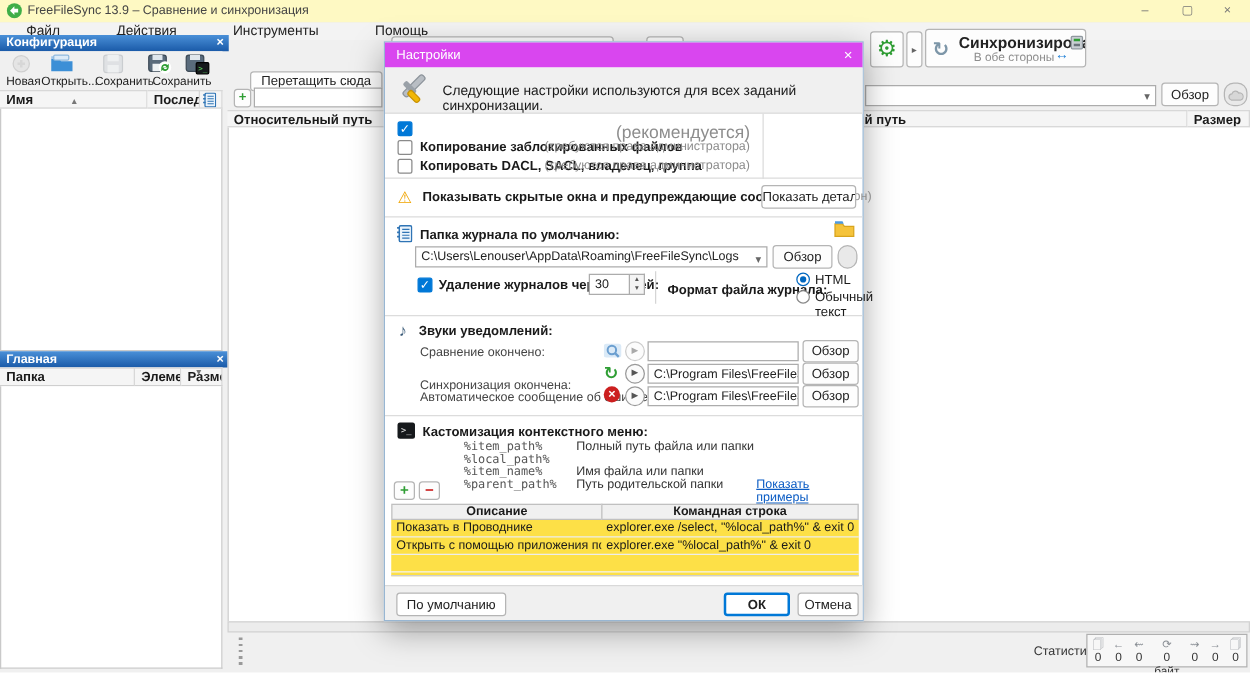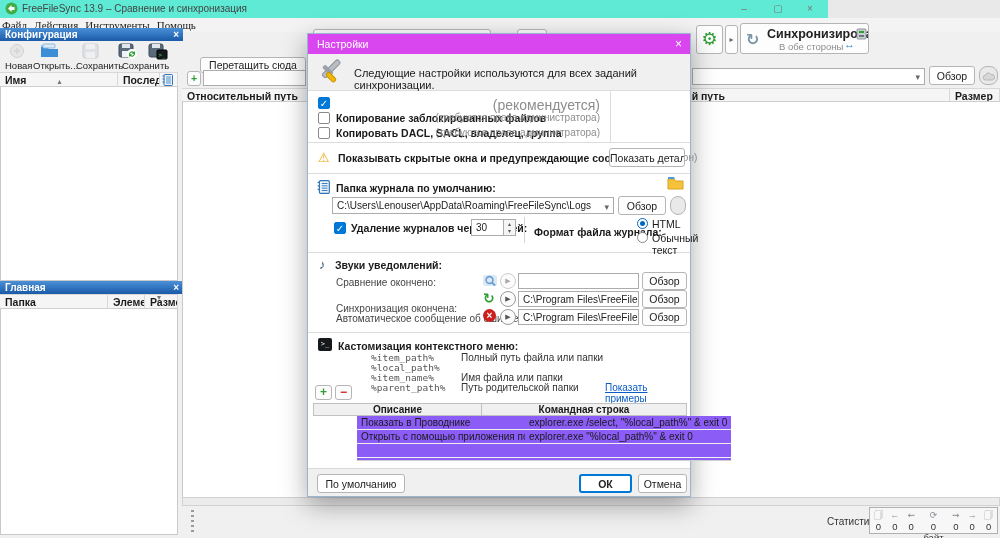--- a/index.html
+++ b/index.html
@@ -1,24 +1,24 @@
 <!DOCTYPE html>
 <html><head>
 <meta charset="utf-8">
 <style>
   html,body{margin:0;padding:0;}
   .screen{position:relative;width:1000px;height:538px;background:#e9e9e9;
     font-family:"Liberation Sans","DejaVu Sans",sans-serif;font-size:11px;color:#1a1a1a;
     overflow:hidden;-webkit-font-smoothing:antialiased;}
   .abs{position:absolute;}
-  .titlebar{left:0;top:0;width:828px;height:18px;background:#5eead4;}
+  .titlebar{left:0;top:0;width:1000px;height:18px;background:#fef9c3;}
   .title-text{left:22px;top:3px;font-size:10px;color:#444;}
   .winctl{top:2px;width:28px;height:14px;text-align:center;color:#777;font-size:10px;line-height:14px;}
   .menubar{left:0;top:18px;width:1000px;height:14px;background:#f3f3f3;}
-  .menu-item{top:0;height:14px;line-height:14px;padding:0 2px;display:inline-block;color:#222;font-family:Liberation Serif, serif;}
+  .menu-item{top:0;height:14px;line-height:14px;padding:0 21px;display:inline-block;color:#222;}
   .panehdr{height:13px;background:linear-gradient(180deg,#4a90d8,#1a5aa8);color:#fff;
     font-weight:bold;font-size:10px;line-height:13px;padding-left:5px;}
   .panehdr .x{position:absolute;right:4px;top:0;font-weight:bold;color:#fff;font-size:10px;}
   .hdrcell{background:#f5f5f5;border-right:1px solid #d8d8d8;border-top:1px solid #d8d8d8;
     border-bottom:1px solid #cfcfcf;font-weight:bold;font-size:10.5px;line-height:14px;
     padding-left:5px;box-sizing:border-box;overflow:hidden;white-space:nowrap;}
   .white{background:#fff;border:1px solid #c9c9c9;box-sizing:border-box;}
   .btn{background:#fdfdfd;border:1px solid #b5b5b5;border-radius:3px;box-sizing:border-box;
     text-align:center;font-size:10.5px;color:#222;overflow:hidden;white-space:nowrap;}
   .input{background:#fff;border:1px solid #acacac;box-sizing:border-box;font-size:10px;
@@ -353,21 +353,21 @@
 
       <span class="abs btn" style="left:7px;top:52px;width:17px;height:15px;line-height:13px;">
         <span style="color:#2f9e34;font-weight:bold;font-size:12px;">+</span>
       </span>
       <span class="abs btn" style="left:27px;top:52px;width:17px;height:15px;line-height:13px;">
         <span style="color:#cc1f1f;font-weight:bold;font-size:12px;">−</span>
       </span>
 
       <div class="abs tblhdr" style="left:5px;top:70px;width:169px;height:13px;">Описание</div>
       <div class="abs tblhdr" style="left:173px;top:70px;width:206px;height:13px;">Командная строка</div>
-      <div class="abs" style="left:5px;top:83px;width:374px;height:44px;background:#8b5cf6;border-bottom:1px solid #cfcfcf;margin-left:44px;">
+      <div class="abs" style="left:5px;top:83px;width:374px;height:44px;background:#fde047;border-bottom:1px solid #cfcfcf;">
         <div style="display:flex;border-bottom:1px solid #ededed;">
           <span class="tblcell" style="width:168px;">Показать в Проводнике</span>
           <span class="tblcell" style="width:206px;">explorer.exe /select, "%local_path%" &amp; exit 0</span>
         </div>
         <div style="display:flex;border-bottom:1px solid #ededed;">
           <span class="tblcell" style="width:168px;">Открыть с помощью приложения по умо.</span>
           <span class="tblcell" style="width:206px;">explorer.exe "%local_path%" &amp; exit 0</span>
         </div>
         <div style="height:13px;border-bottom:1px solid #f3f3f3;"></div>
       </div>

